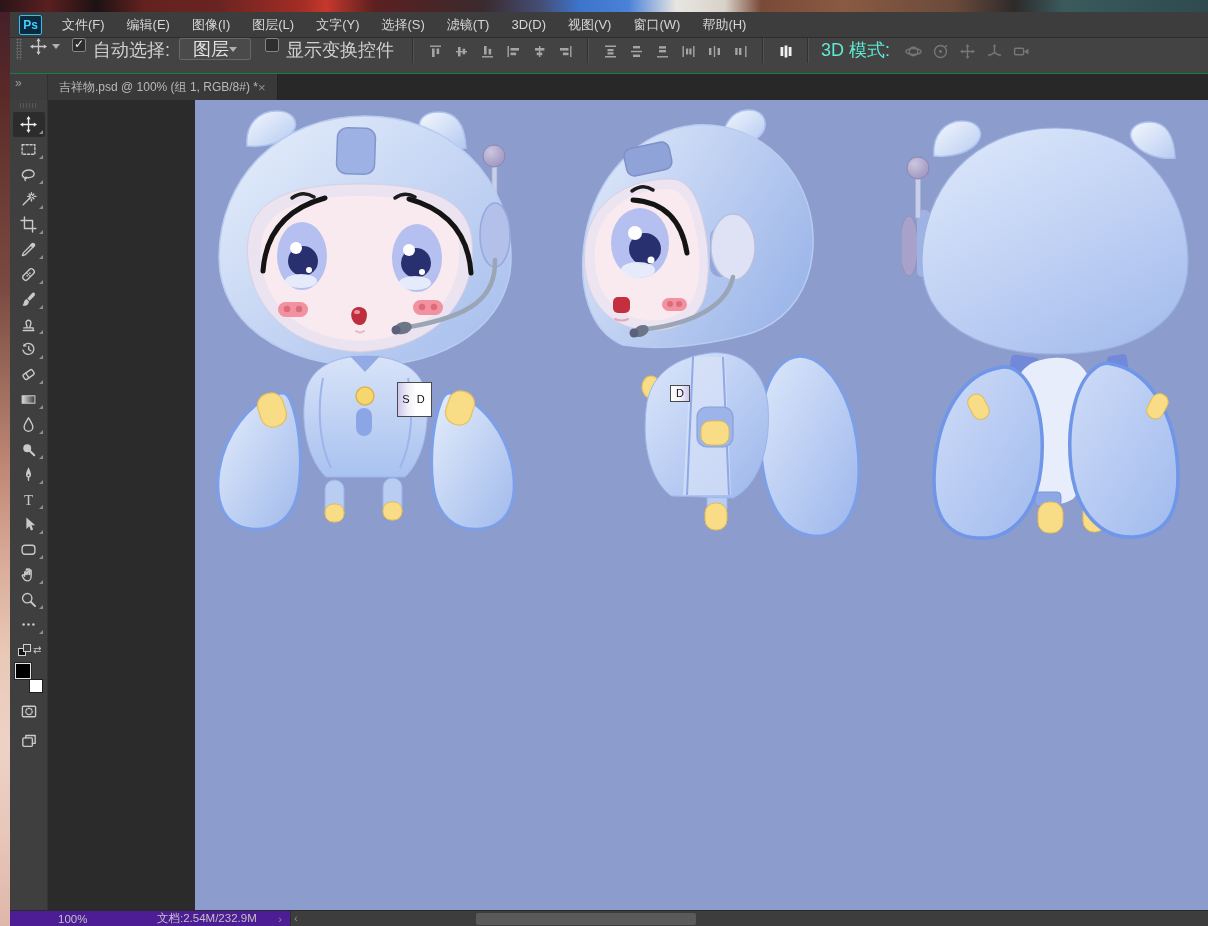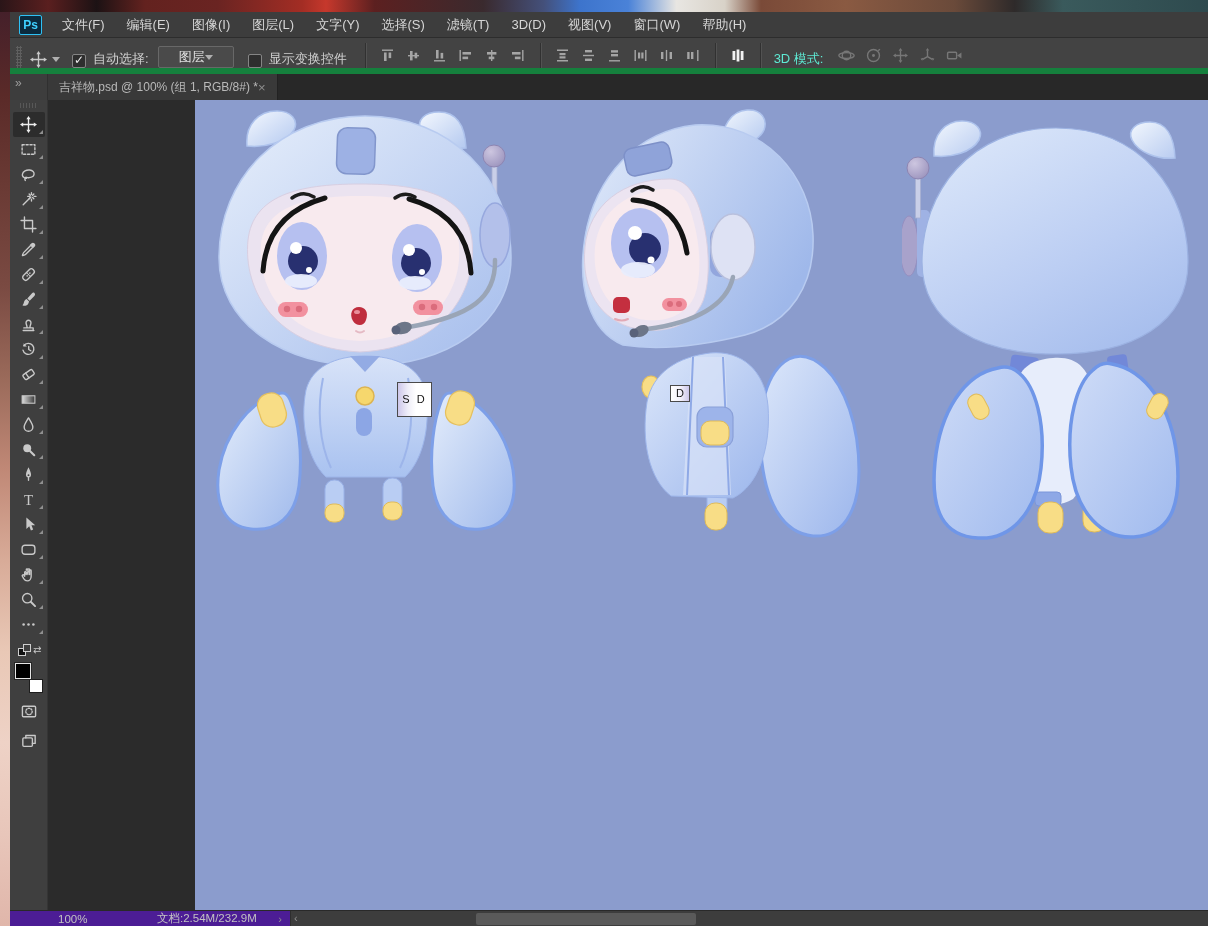--- a/index.html
+++ b/index.html
@@ -14,32 +14,32 @@
   #c08876 50%,#d8ab98 60%,#e9c8b6 70%,#eed2c6 80%,#e8c6ba 90%,#e0b6aa 100%)}
 .ps-window{position:absolute;left:10px;top:12px;width:1198px;height:914px;
   display:flex;flex-direction:column;background:#424242}
 
 .menubar{height:26px;background:#3d3d3d;display:flex;align-items:center;
   color:#d6d6d6;font-size:13px;border-bottom:1px solid #2d2d2d;flex:none}
 .ps-logo{width:23px;height:20px;margin:0 9px 0 9px;background:#0b2a3d;border:1px solid #2ec1f5;
   color:#3fd0ff;font-size:12px;font-weight:bold;display:flex;align-items:center;justify-content:center;border-radius:2px}
 .menu-item{padding:0 11px;line-height:25px;cursor:default}
 
-.optionsbar{height:36px;background:#434343;display:flex;align-items:flex-end;
-  font-size:13px;color:#cfcfcf;border-bottom:6px solid #15803d;flex:none}
+.optionsbar{height:36px;background:#434343;display:flex;align-items:flex-start;
+  font-size:18px;color:#cfcfcf;border-bottom:1px solid #15803d;flex:none}
 .opt-grip{width:6px;height:22px;margin:0 8px 0 6px;
   background-image:radial-gradient(#5f5f5f 1px,transparent 1.1px);background-size:3px 3px}
 .opt-toolicon{display:flex;align-items:center;gap:5px;margin-right:12px;color:#d8d8d8}
 .chev-down{width:0;height:0;border-left:4px solid transparent;border-right:4px solid transparent;border-top:5px solid #b0b0b0}
 .cbx{width:14px;height:14px;border:1px solid #858585;background:#2e2e2e;border-radius:2px;
   margin-right:7px;position:relative;flex:none}
 .cbx.checked::after{content:"✓";position:absolute;left:1px;top:-2px;color:#f0f0f0;font-size:12px}
 .opt-label{margin-right:9px}
 .select{height:22px;min-width:68px;background:#4a4a4a;border:1px solid #686868;border-radius:2px;
-  display:flex;align-items:center;justify-content:space-between;padding:0 20px;color:#e2e2e2;margin-right:14px}
+  display:flex;align-items:center;justify-content:space-between;padding:0 13px;color:#e2e2e2;margin-right:14px}
 .vsep{width:1px;height:25px;background:#313131;box-shadow:1px 0 0 #525252;margin:0 9px;flex:none}
 .alico{width:26px;height:26px;display:flex;align-items:center;justify-content:center}
 .ai{stroke:#a5a5a5;fill:none;stroke-width:1.4}
 .ai .f{fill:#a5a5a5;stroke:none}
 .alico.active .ai{stroke:#f2f2f2}.alico.active .ai .f{fill:#f2f2f2}
 .lbl-3d{color:#5eead4;margin:0 10px 0 4px}
 .d3{stroke:#777;fill:none;stroke-width:1.3}
 .d3 .f{fill:#777;stroke:none}
 .d3ico{width:27px;height:26px;display:flex;align-items:center;justify-content:center}
 

